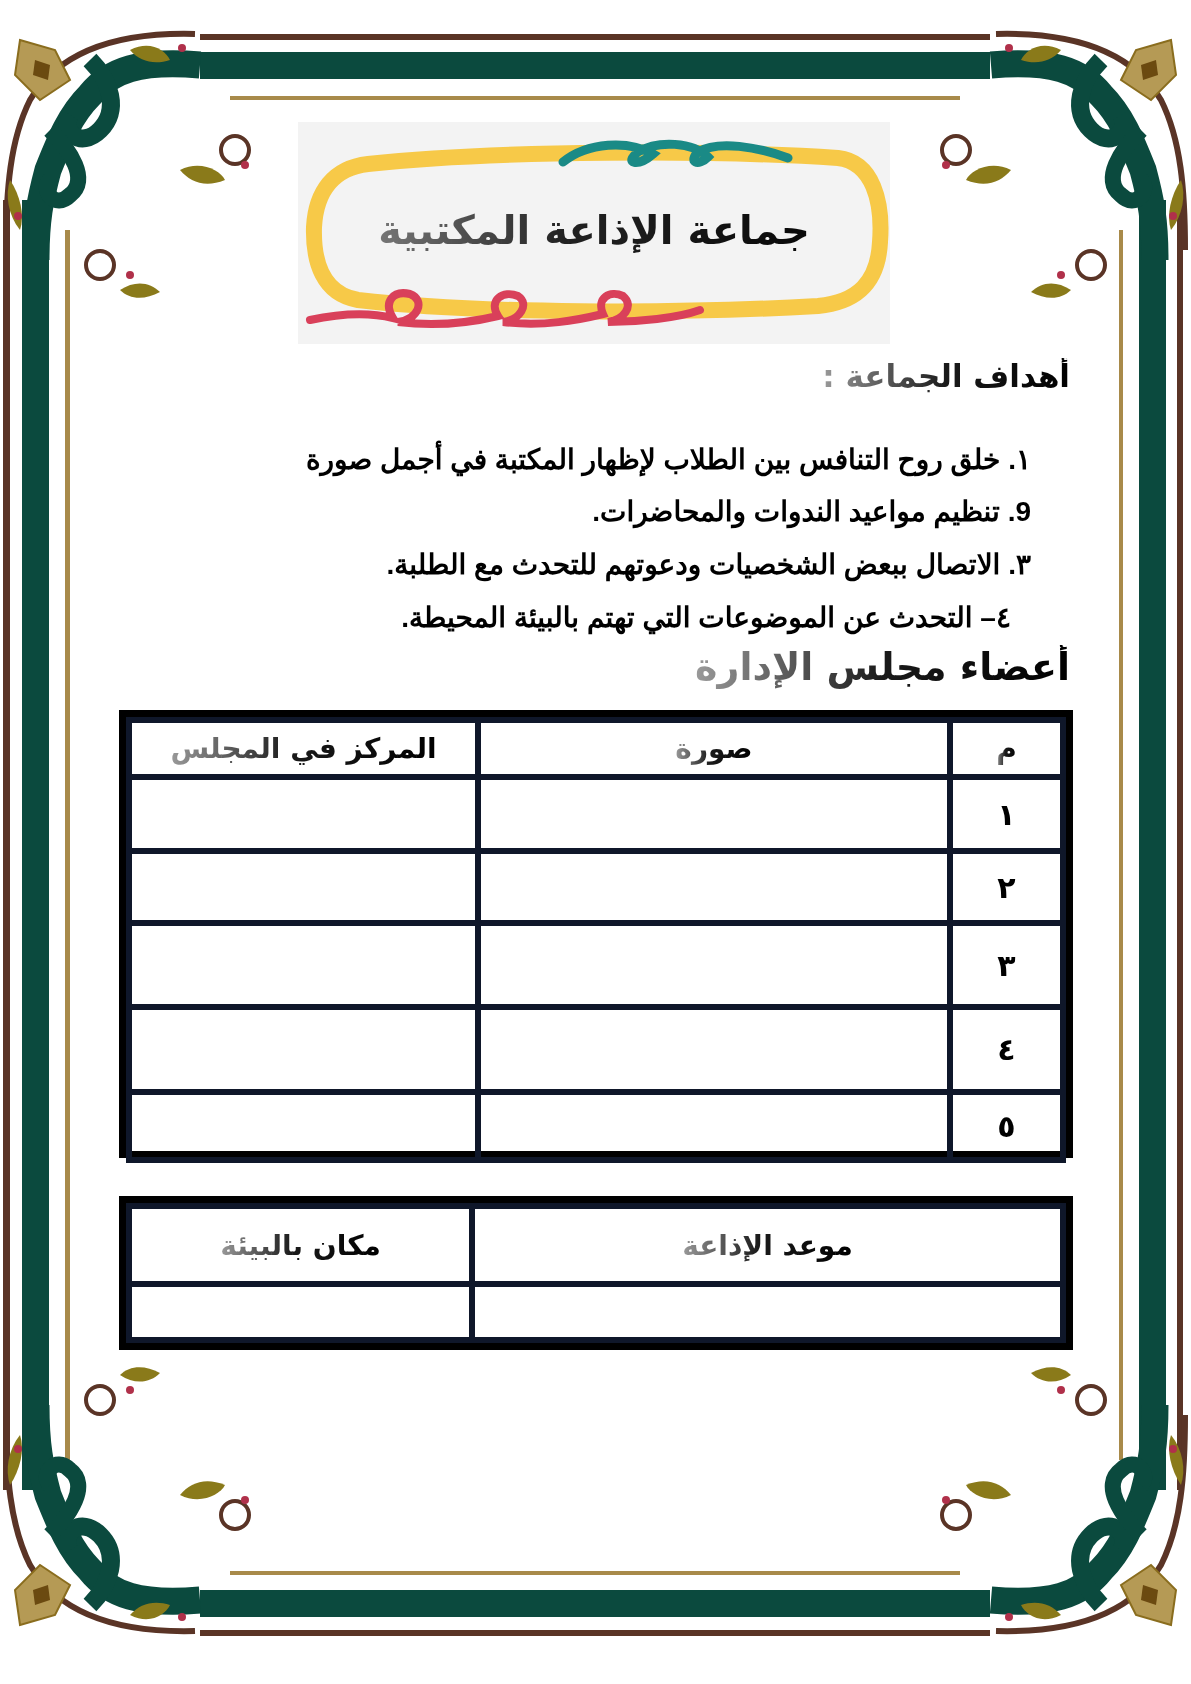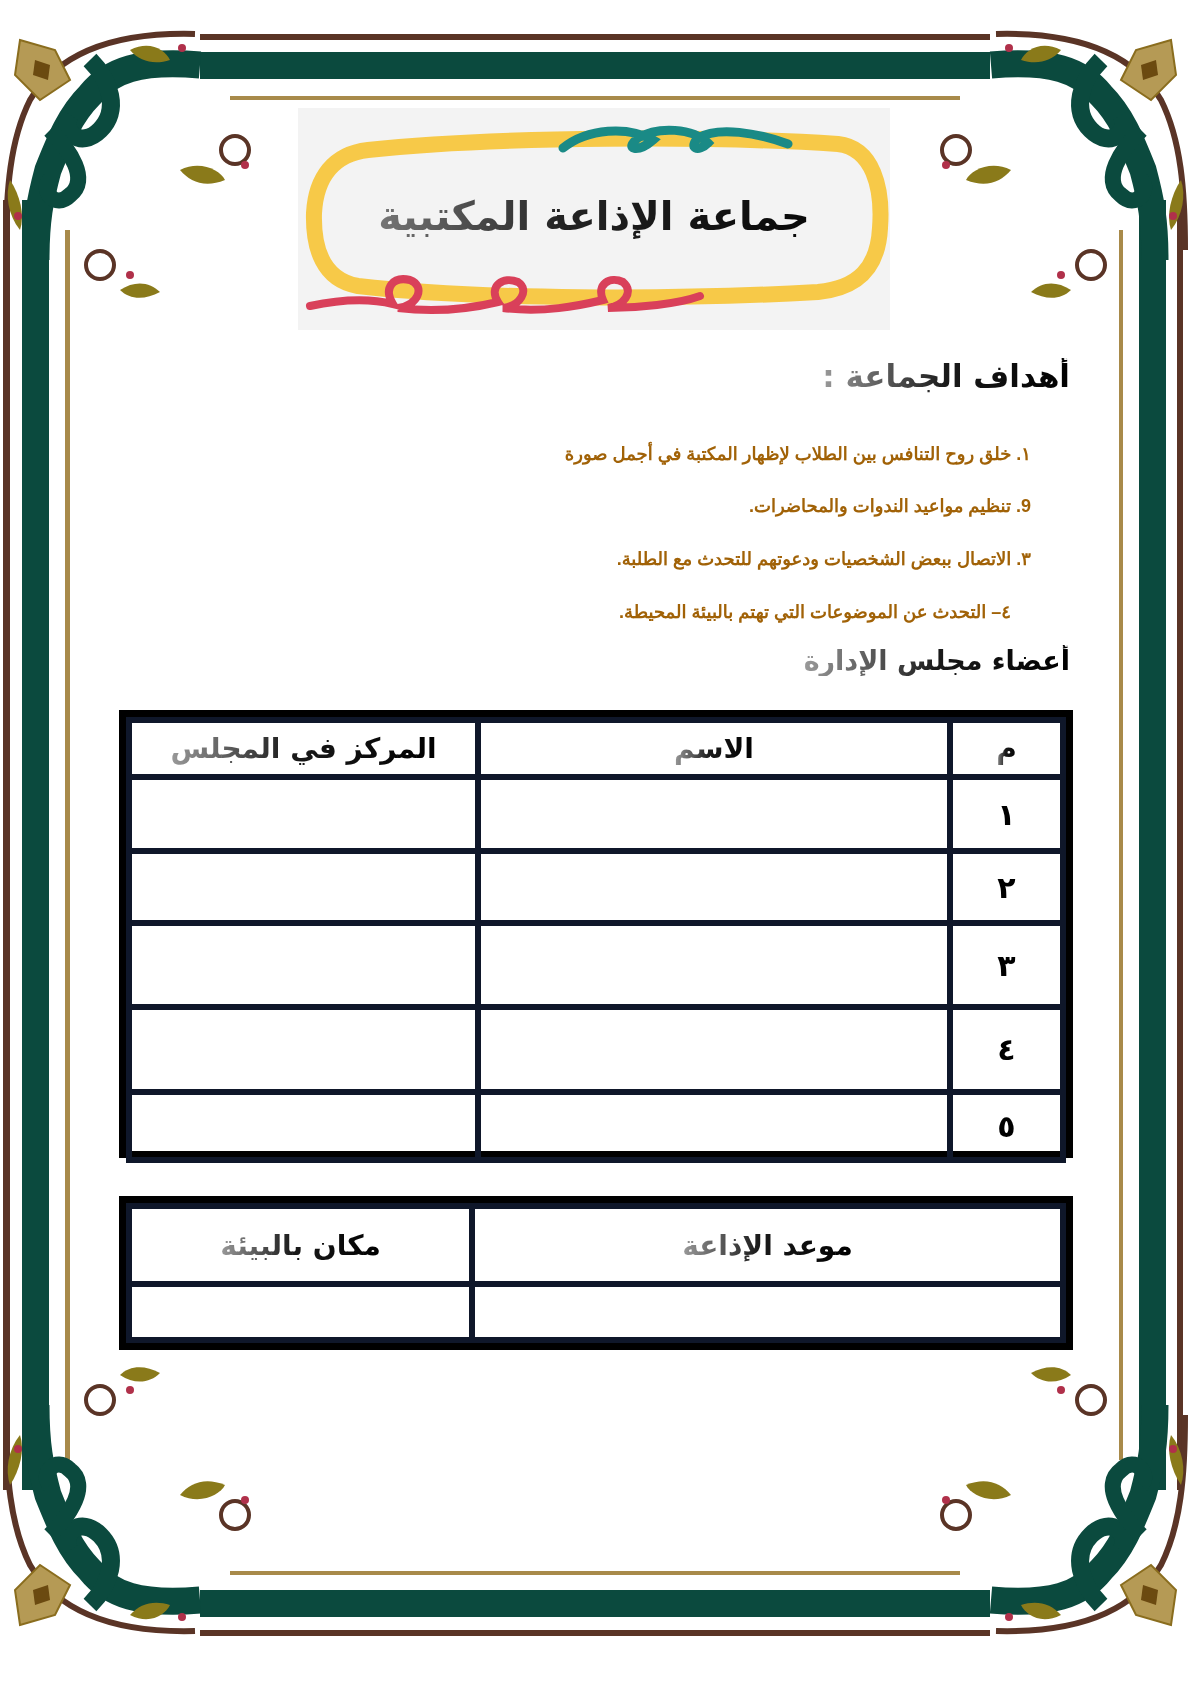--- a/index.html
+++ b/index.html
@@ -4,28 +4,28 @@
 <style>
   html, body { margin:0; padding:0; background:#ffffff; }
   body { width:1191px; height:1684px; position:relative; overflow:hidden; font-family:"DejaVu Sans", sans-serif; }
   .abs { position:absolute; }
   
   .line-brown { background:#5a3426; }
   .line-teal { background:#0b4a3e; }
   .line-gold { background:#a88a4a; }
   .corner { position:absolute; width:300px; height:300px; }
   
-  .banner { position:absolute; left:298px; top:108px; width:592px; height:222px; background:#f3f3f3; }
+  .banner { position:absolute; left:298px; top:122px; width:592px; height:222px; background:#f3f3f3; }
   .banner svg { position:absolute; left:0; top:0; }
   .banner-title { position:absolute; left:0; right:0; top:85px; text-align:center; direction:rtl;
     font-family:"DejaVu Sans", sans-serif; font-weight:bold; font-size:40px;
     background:linear-gradient(to left,#000 0%,#222 55%,#9a9a9a 100%); -webkit-background-clip:text; background-clip:text; color:transparent; }
   .heading { position:absolute; direction:rtl; font-weight:bold; font-family:"DejaVu Sans", sans-serif;
     background:linear-gradient(to left,#000 0%,#1a1a1a 50%,#9a9a9a 100%); -webkit-background-clip:text; background-clip:text; color:transparent; white-space:nowrap; }
-  .goal { position:absolute; right:160px; direction:rtl; font-family:"Liberation Sans", sans-serif; font-weight:bold; font-size:18px; color:#a16207; white-space:nowrap; }
+  .goal { position:absolute; right:160px; direction:rtl; font-family:"Liberation Sans", sans-serif; font-weight:bold; font-size:28px; color:#000000; white-space:nowrap; }
   
   .tbl { position:absolute; border:7px solid #000; box-sizing:border-box; }
   .tbl table { border-collapse:collapse; width:100%; height:100%; direction:rtl; border:2px solid #000; box-shadow: inset 0 0 0 1px #fff; }
   .tbl td, .tbl th { border:6px solid #0f172a; padding:0; text-align:center; vertical-align:middle; }
   .th-text { font-weight:bold; font-size:28px; font-family:"DejaVu Sans", sans-serif;
     background:linear-gradient(to left,#000 0%,#1a1a1a 55%,#9a9a9a 100%); -webkit-background-clip:text; background-clip:text; color:transparent; display:inline-block; }
   .num-text { font-weight:bold; font-size:30px; color:#000; font-family:"DejaVu Sans", sans-serif; }
 </style>
 </head>
 <body>
@@ -134,33 +134,33 @@
   <div class="banner-title">جماعة الإذاعة المكتبية</div>
 </div>
 
 <div class="heading" style="right:121px; top:358px; font-size:31px;">أهداف الجماعة :</div>
 
 <div class="goal" style="top:443px;">١. خلق روح التنافس بين الطلاب لإظهار المكتبة في أجمل صورة</div>
 <div class="goal" style="top:495px;">9. تنظيم مواعيد الندوات والمحاضرات.</div>
 <div class="goal" style="top:548px;">٣. الاتصال ببعض الشخصيات ودعوتهم للتحدث مع الطلبة.</div>
 <div class="goal" style="top:601px; right:180px;margin-left:28px;">٤– التحدث عن الموضوعات التي تهتم بالبيئة المحيطة.</div>
 
-<div class="heading" style="right:121px; top:645px; font-size:27px;">أعضاء مجلس الإدارة</div>
+<div class="heading" style="right:121px; top:645px; font-size:38px;">أعضاء مجلس الإدارة</div>
 
 <div class="tbl" style="left:119px; top:710px; width:954px; height:448px;">
   <table>
     <colgroup>
       <col style="width:113px">
         <col style="width:472px">
         <col>
     </colgroup>
     <tbody>
         <tr style="height:57px;">
       <th><span class="th-text">م</span></th>
-      <th><span class="th-text">الاسم</span></th>
+      <th><span class="th-text">صورة</span></th>
       <th><span class="th-text">المركز في المجلس</span></th>
     </tr>
     <tr style="height:74px;">
       <td><span class="num-text">١</span></td>
       <td></td>
       <td></td>
     </tr>
     <tr style="height:72px;">
       <td><span class="num-text">٢</span></td>
       <td></td>

